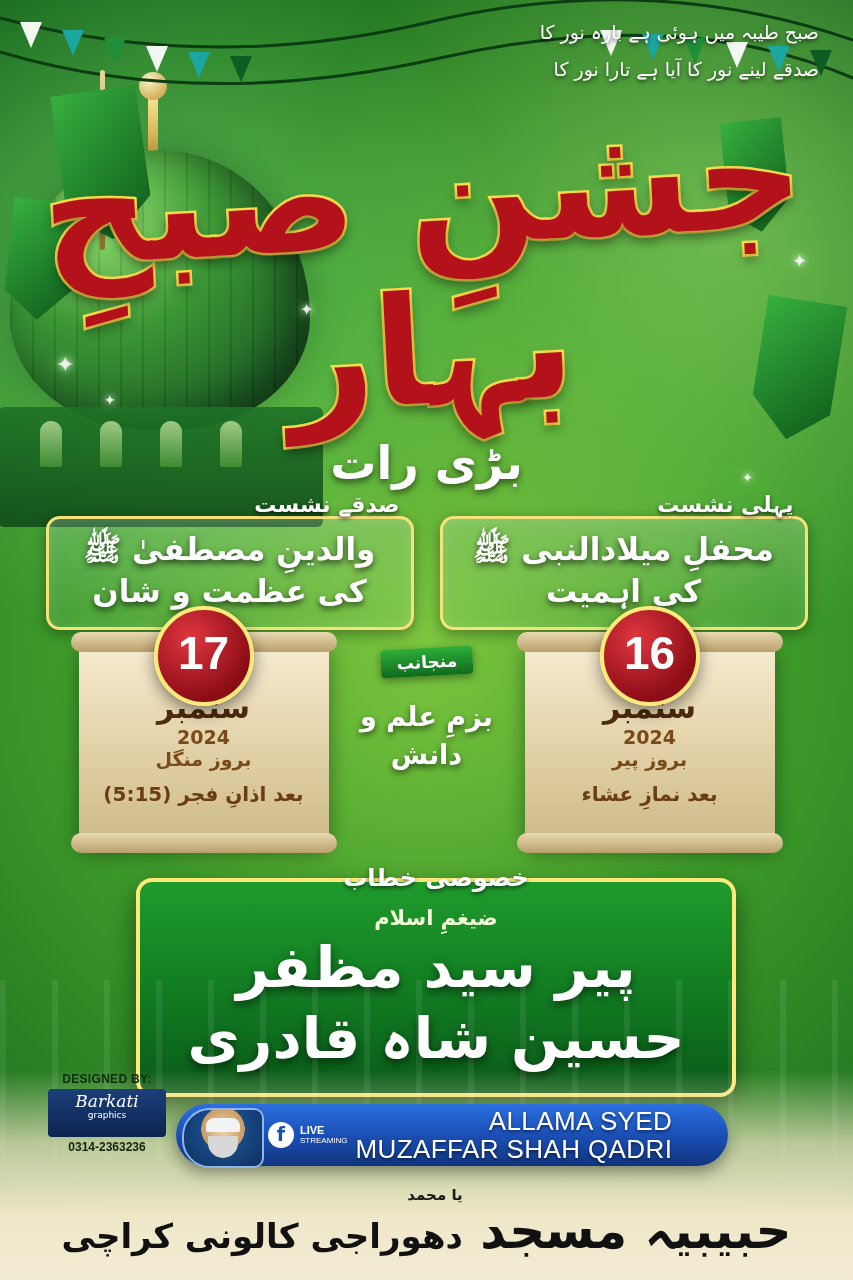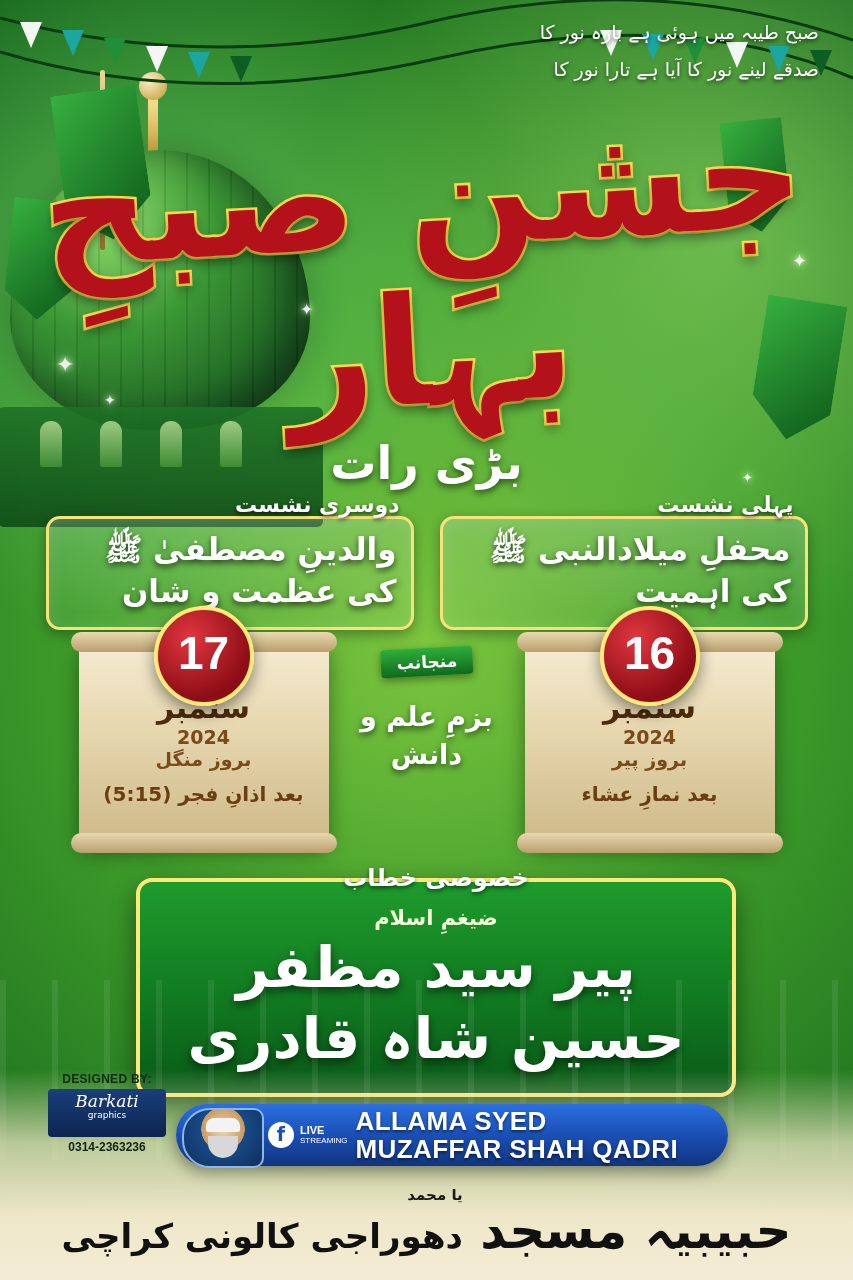--- a/index.html
+++ b/index.html
@@ -211,21 +211,21 @@
     color: #fff;
     text-shadow: 0 2px 4px rgba(0,0,0,0.7);
   }
   .session-box {
     margin-top: 18px;
     border: 3px solid #f6e27a;
     border-radius: 14px;
     background: linear-gradient(180deg, rgba(255,255,255,0.16), rgba(255,255,255,0.04));
     box-shadow: 0 4px 14px rgba(0,0,0,0.35) , inset 0 0 18px rgba(255,255,255,0.12);
     padding: 10px 14px 14px;
-    text-align: right;
+    text-align: center;
   }
   .session-text {
     direction: rtl;
     font-family: "DejaVu Sans", sans-serif;
     font-size: 31px;
     font-weight: bold;
     color: #ffffff;
     text-shadow: 0 3px 6px rgba(0,0,0,0.65);
     line-height: 1.35;
   }
@@ -474,24 +474,25 @@
     line-height: 1.05;
     margin-right: 8px;
     flex: 0 0 auto;
     text-align: left;
   }
   .live-word small { display: block; font-size: 8px; font-weight: normal; }
   .live-name {
     color: #ffffff;
     font-family: "Liberation Sans", sans-serif;
     font-size: 26px;
-    font-weight: bold;
+    font-weight: normal;
     line-height: 1.08;
     text-shadow: 0 2px 3px rgba(0,0,0,0.5);
     letter-spacing: 0.4px;
+    text-align: right;
   }
 
   
   .venue {
     position: absolute;
     left: 0; right: 0;
     bottom: 18px;
     text-align: center;
     direction: rtl;
   }
@@ -573,21 +574,21 @@
   </div>
 
   <div class="sessions">
     <div class="session">
       <div class="session-label">پہلی نشست</div>
       <div class="session-box">
         <div class="session-text">محفلِ میلادالنبی ﷺ کی اہمیت</div>
       </div>
     </div>
     <div class="session">
-      <div class="session-label">دوسری نشست</div>
+      <div class="session-label">صدقے نشست</div>
       <div class="session-box">
         <div class="session-text">والدینِ مصطفیٰ ﷺ کی عظمت و شان</div>
       </div>
     </div>
   </div>
 
   <div class="scrolls">
 
     <div class="scroll">
       <div class="badge">16</div>

